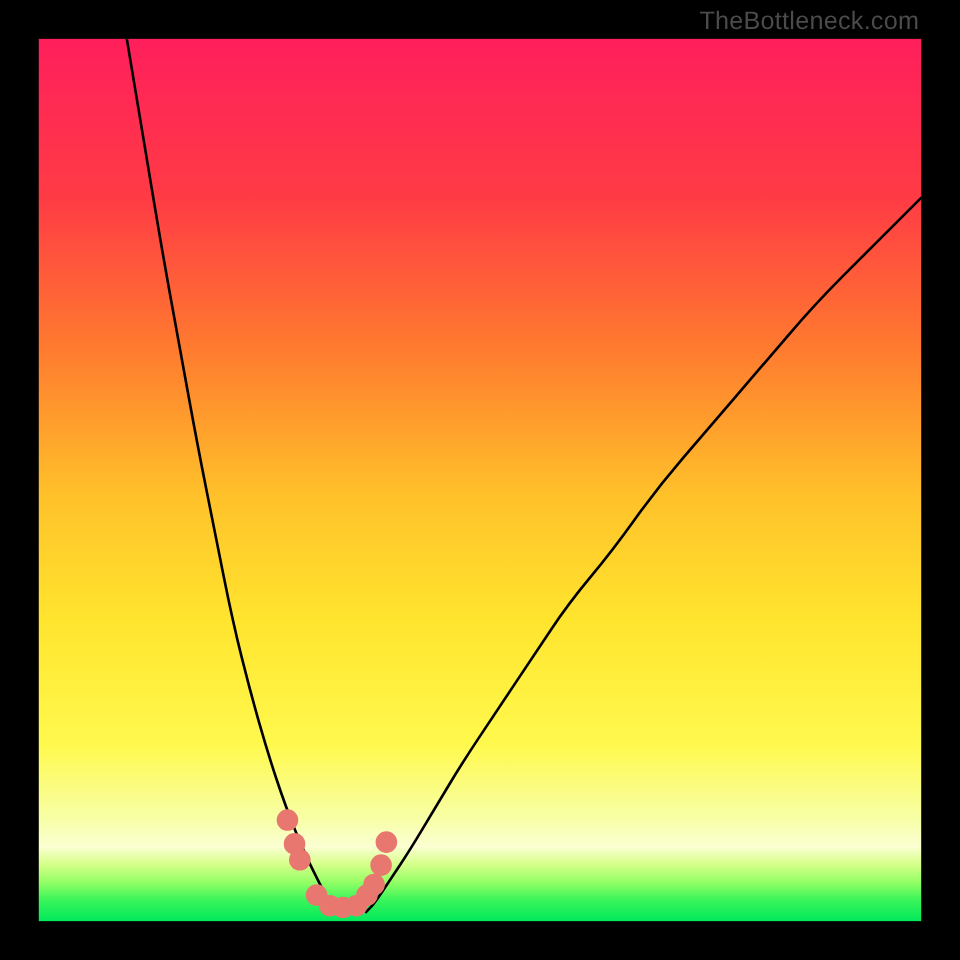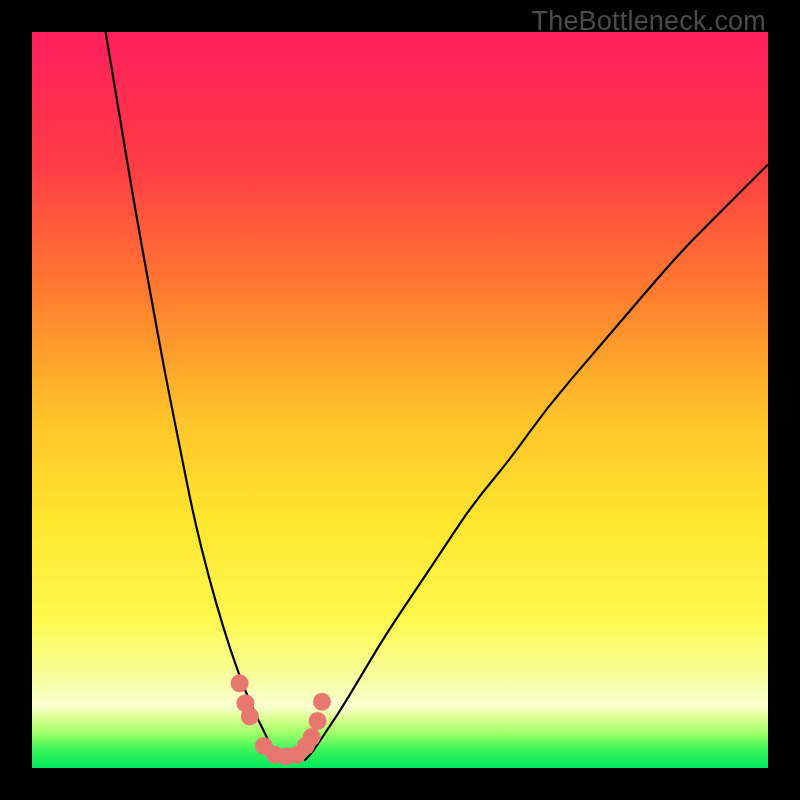--- a/index.html
+++ b/index.html
@@ -27,21 +27,21 @@
   }
   .gradient {
     position: absolute;
     left: 0; top: 0; right: 0; bottom: 0;
   }
   .watermark {
     position: absolute;
     top: 6px;
     right: 34px;
     color: #4b4b4b;
-    font-size: 27px;
+    font-size: 21px;
     font-weight: 500;
     letter-spacing: 0.2px;
   }
   svg.curves {
     position: absolute;
     left: 0; top: 0;
     width: 736px;
     height: 736px;
   }
 </style>

